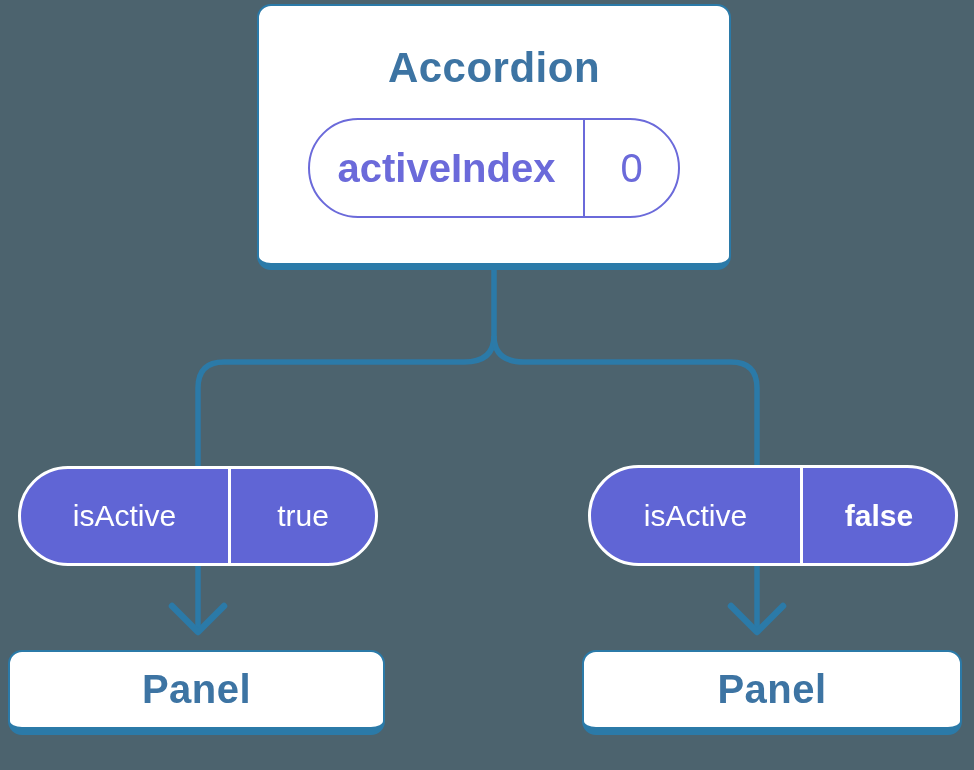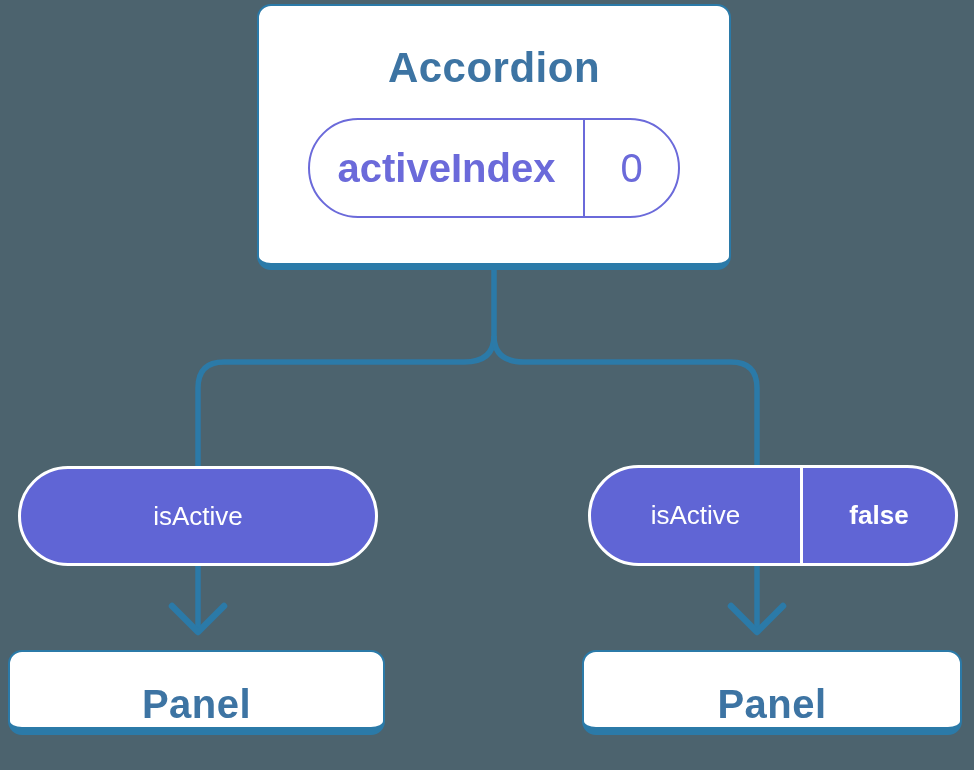--- a/index.html
+++ b/index.html
@@ -92,36 +92,36 @@
   .state-pill .pill-value {
     width: 95px;
     border-left: 2px solid var(--state-pill-accent);
   }
 
   .prop-pill {
     position: absolute;
     background: var(--pill-fill);
     border: 3px solid var(--pill-border);
     color: var(--pill-text);
-    font-size: 26px;
+    font-size: 30px;
   }
   .prop-pill .pill-name { flex: 1 1 auto; }
   .prop-pill .pill-value { border-left: 3px solid var(--pill-border); }
 
   .prop-pill-left  { left: 18px;  top: 466px; width: 360px; height: 100px; }
   .prop-pill-left  .pill-value { width: 147px; }
   .prop-pill-right { left: 588px; top: 465px; width: 370px; height: 101px; }
   .prop-pill-right .pill-value { width: 155px; font-weight: bold; }
 
   .panel-card {
     top: 650px;
     height: 85px;
     border-bottom-width: 8px;
     display: flex;
-    align-items: flex-end;
+    align-items: center;
     justify-content: center;
     font-size: 40px;
     font-weight: 600;
     letter-spacing: 0.5px;
   }
   .panel-card-left  { left: 8px;   width: 377px; }
   .panel-card-right { left: 582px; width: 380px; }
 </style>
 </head>
 <body>
@@ -139,20 +139,21 @@
   <div class="card root-card">
     <div class="card-title">Accordion</div>
     <div class="pill state-pill">
       <span class="pill-cell pill-name">activeIndex</span>
       <span class="pill-cell pill-value">0</span>
     </div>
   </div>
 
   <div class="pill prop-pill prop-pill-left">
     <span class="pill-cell pill-name">isActive</span>
+    <span class="pill-cell pill-value">true</span>
   </div>
 
   <div class="pill prop-pill prop-pill-right">
     <span class="pill-cell pill-name">isActive</span>
     <span class="pill-cell pill-value">false</span>
   </div>
 
   <div class="card panel-card panel-card-left">
     <span>Panel</span>
   </div>

